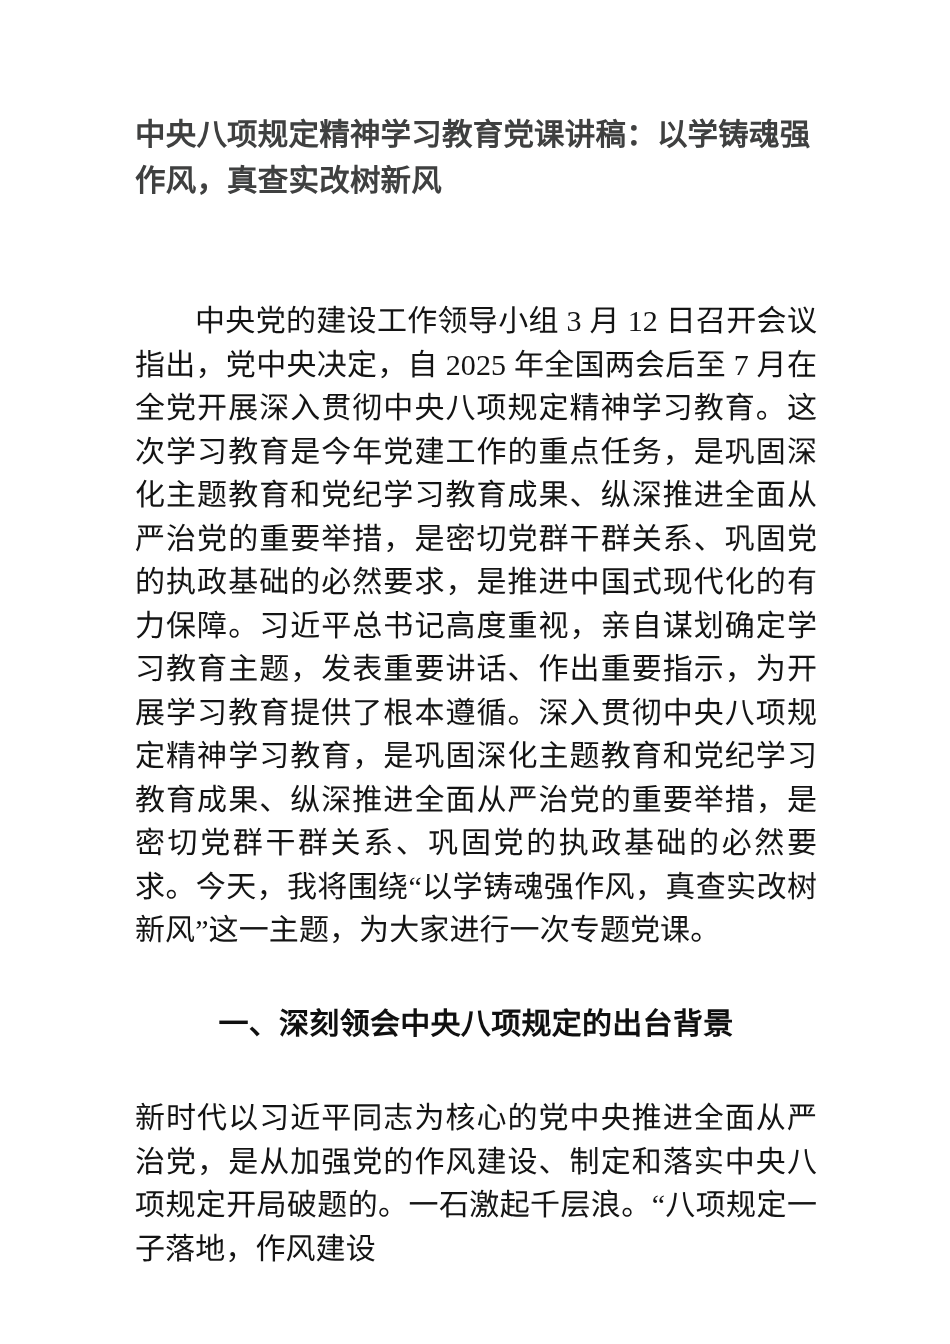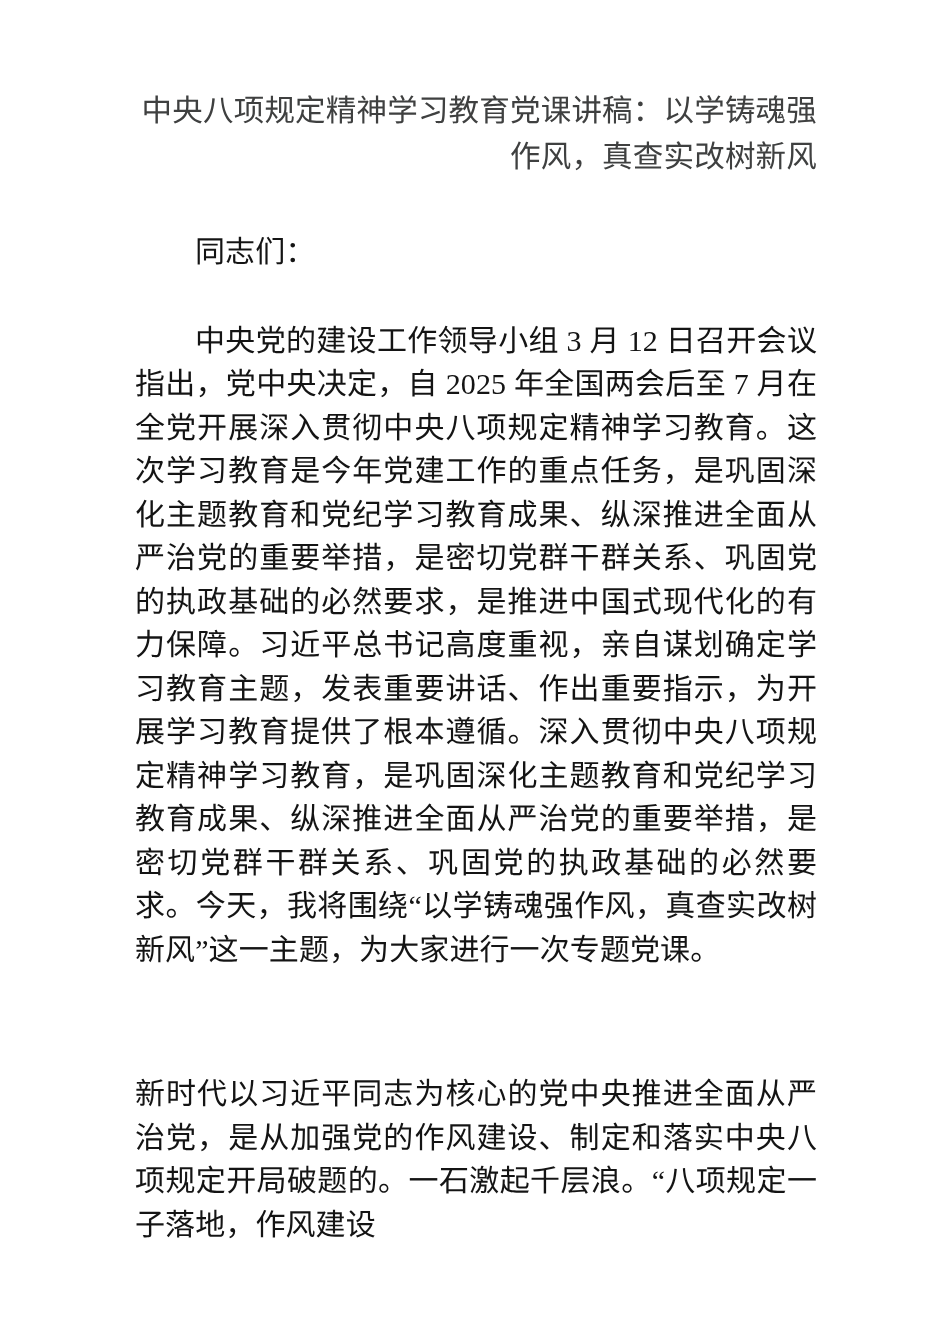--- a/index.html
+++ b/index.html
@@ -26,26 +26,26 @@
   .content {
     position: absolute;
     left: 135px;
     top: 0;
     width: 682px;
   }
 
   
   .doc-title {
     margin: 0;
-    padding-top: 88px;
+    padding-top: 112px;
     font-size: 30.5px;
     line-height: 46px;
-    font-weight: normal;
+    font-weight: bold;
     color: #3f4040;
-    text-align: right;
+    text-align: left;
     letter-spacing: 0.2px;
     text-indent: 0;
   }
 
   
   .para {
     margin: 0;
     font-size: 30px;
     line-height: 43.5px;
     color: #141414;
@@ -94,28 +94,28 @@
 
 <div class="page">
   <div class="content">
 
     <h1 class="doc-title">
       <span>中央八项规定精神学习教育党课讲稿：以学铸魂强作风，真查实改树新风</span>
     </h1>
 
     <div class="gap-salutation"></div>
 
-    <p class="para">同志们：</p>
 
     <div class="gap-after-salutation"></div>
 
     <p class="para">中央党的建设工作领导小组 3 月 12 日召开会议指出，党中央决定，自 2025 年全国两会后至 7 月在全党开展深入贯彻中央八项规定精神学习教育。这次学习教育是今年党建工作的重点任务，是巩固深化主题教育和党纪学习教育成果、纵深推进全面从严治党的重要举措，是密切党群干群关系、巩固党的执政基础的必然要求，是推进中国式现代化的有力保障。习近平总书记高度重视，亲自谋划确定学习教育主题，发表重要讲话、作出重要指示，为开展学习教育提供了根本遵循。深入贯彻中央八项规定精神学习教育，是巩固深化主题教育和党纪学习教育成果、纵深推进全面从严治党的重要举措，是密切党群干群关系、巩固党的执政基础的必然要求。今天，我将围绕“以学铸魂强作风，真查实改树新风”这一主题，为大家进行一次专题党课。</p>
 
     <div class="gap-before-h1"></div>
 
+    <h2 class="h-level1">一、深刻领会中央八项规定的出台背景</h2>
 
     <div class="gap-after-h1"></div>
 
 
     <div class="gap-after-h2"></div>
 
     <p class="para no-indent">新时代以习近平同志为核心的党中央推进全面从严治党，是从加强党的作风建设、制定和落实中央八项规定开局破题的。一石激起千层浪。“八项规定一子落地，作风建设</p>
 
   </div>
 </div>

